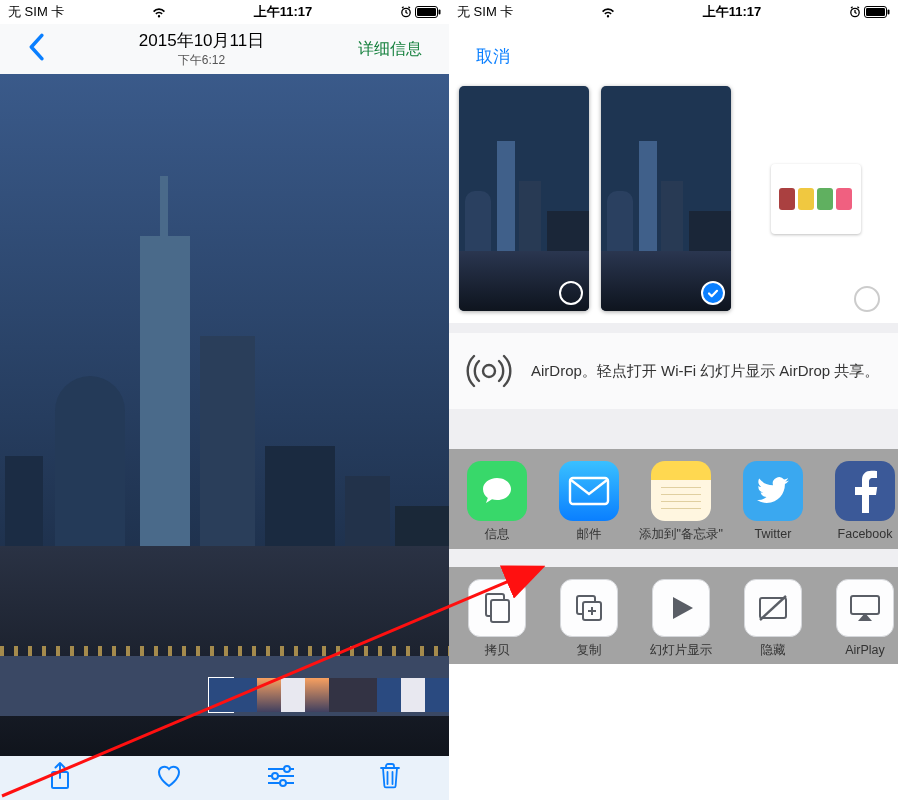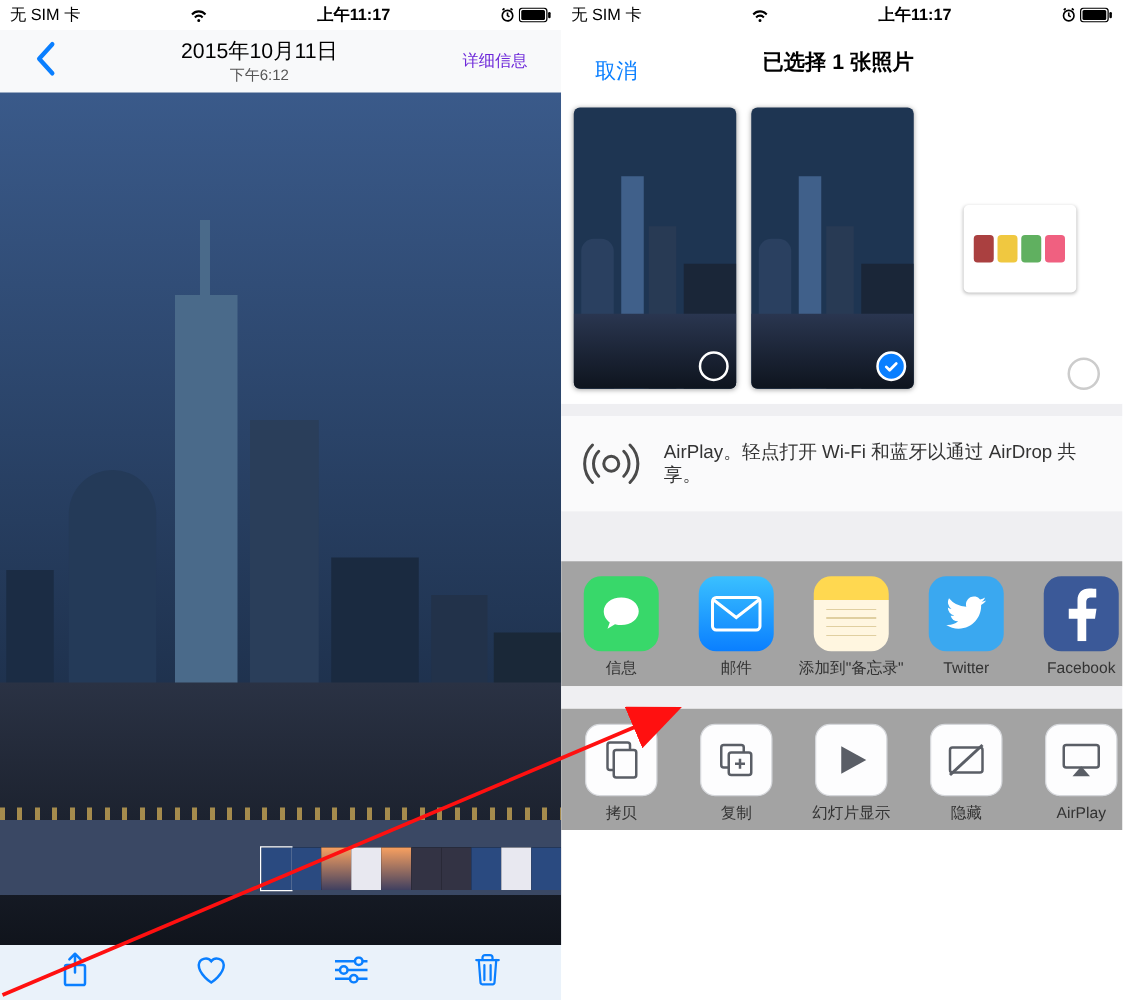--- a/index.html
+++ b/index.html
@@ -17,21 +17,21 @@
   
   .status { height: 24px; display: flex; align-items: center; justify-content: space-between; padding: 0 8px; font-size: 13px; font-weight: 500; color:#000; }
   .status .right { display:flex; align-items:center; gap:3px; }
 
   
   .nav { height: 50px; display:flex; align-items:center; justify-content:space-between; padding:0 27px; background: #f8f9fa; }
   .left-nav .back { color:#0a7fff; }
   .nav-center { text-align:center; flex:1; }
   .nav-center .title { font-size:17px; font-weight:500; }
   .nav-center .sub { font-size:12px; color:#555; }
-  .nav .details-link { color:#6d28d9; font-size:13px; }
+  .nav .details-link { color:#15803d; font-size:16px; }
   .nav .cancel-link { color:#0a7fff; font-size:17px;margin-top:15px; }
 
   
   .photo-main {
     flex:1;
     background: linear-gradient(180deg,#3a5a8a 0%, #2a4368 40%, #132033 100%);
     position:relative; overflow:hidden;
   }
   .building { position:absolute; bottom:0; background:#1b2c44; }
   .b1{left:5px;width:38px;height:300px;}
@@ -221,23 +221,20 @@
         <svg width="26" height="12" viewBox="0 0 26 12">
             <rect x="0.5" y="0.5" width="22" height="11" rx="2.5" fill="none" stroke="#000" stroke-width="1"></rect>
             <rect x="2" y="2" width="19" height="8" rx="1.2" fill="#000"></rect>
             <rect x="23.5" y="3.5" width="2" height="5" rx="1" fill="#000"></rect>
           </svg>
       </span>
     </div>
 
     <div class="nav right-nav" style="background:#fff;">
       <span class="cancel-link">取消</span>
-      <div class="nav-center">
-          <div class="title">已选择 1 张照片</div>
-        </div>
       <span style="width:40px"></span>
     </div>
 
     <div class="thumbs-row" style="position:relative;">
       <div class="thumb-card">
         <div class="mini-b mb1"></div>
           <div class="mini-b mb2"></div>
           <div class="mini-b mb3"></div>
           <div class="mini-b mb4"></div>
           <div class="fore2"></div>
@@ -269,21 +266,21 @@
     <div class="sep"></div>
 
     <div class="airdrop">
       <div class="airdrop-icon">
         <svg width="46" height="46" viewBox="0 0 46 46">
           <circle cx="23" cy="23" r="6" fill="none" stroke="#4a4a4a" stroke-width="2.4"></circle>
           <path d="M13 33a14 14 0 010-20M33 33a14 14 0 000-20" fill="none" stroke="#4a4a4a" stroke-width="2.4" stroke-linecap="round"></path>
           <path d="M8 38a21 21 0 010-30M38 38a21 21 0 000-30" fill="none" stroke="#4a4a4a" stroke-width="2.4" stroke-linecap="round"></path>
         </svg>
       </div>
-      <div class="airdrop-text">AirPlay。轻点打开 Wi-Fi 和蓝牙以通过 AirDrop 共享。</div>
+      <div class="airdrop-text">AirDrop。轻点打开 Wi-Fi 幻灯片显示 AirDrop 共享。</div>
     </div>
 
     <div class="sep2"></div>
 
     <div class="apps-row">
       <div class="app-cell">
         <div class="app-icon ic-msg">
           <svg width="40" height="40" viewBox="0 0 40 40">
               <path d="M20 7c8 0 14 5 14 11s-6 11-14 11c-1.7 0-3.4-.2-5-.7L9 32l1.8-5C8 25 6 21.8 6 18 6 12 12 7 20 7z" fill="#fff"></path>
             </svg>

